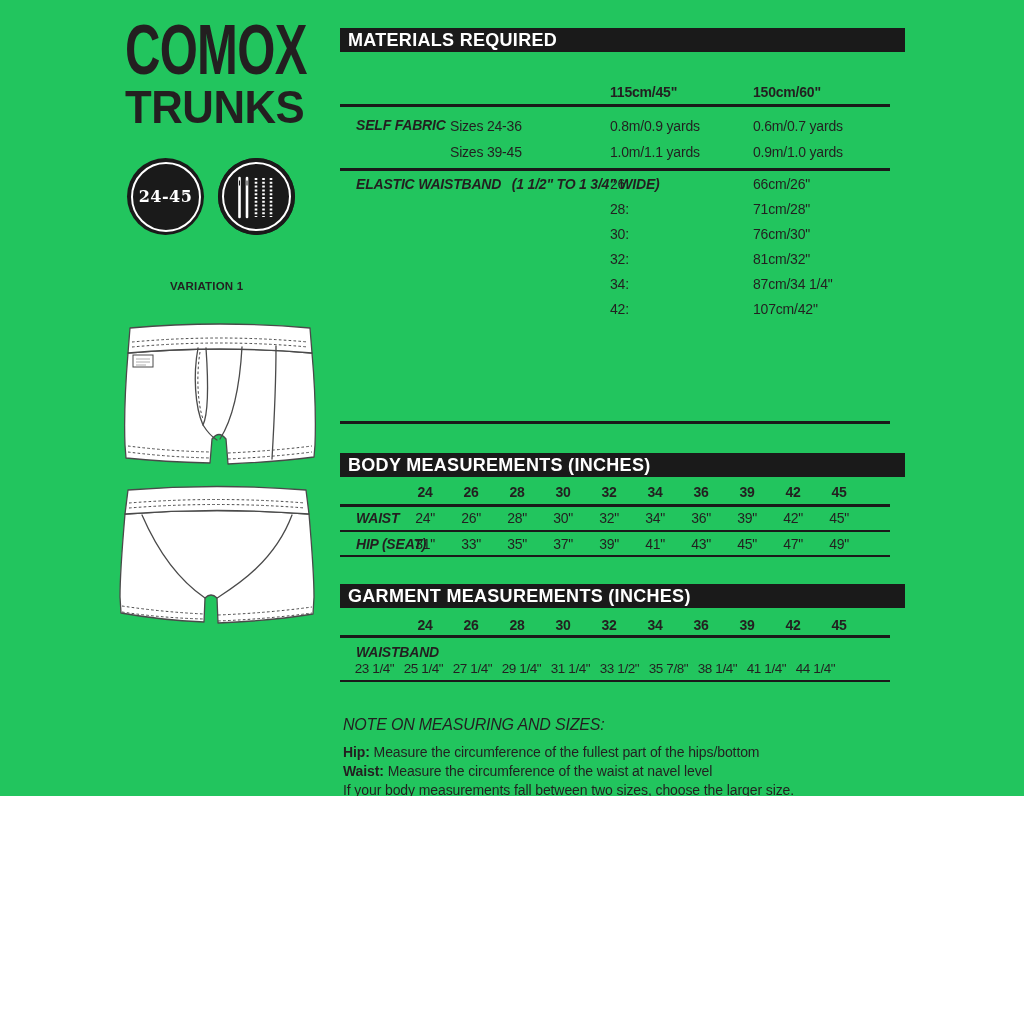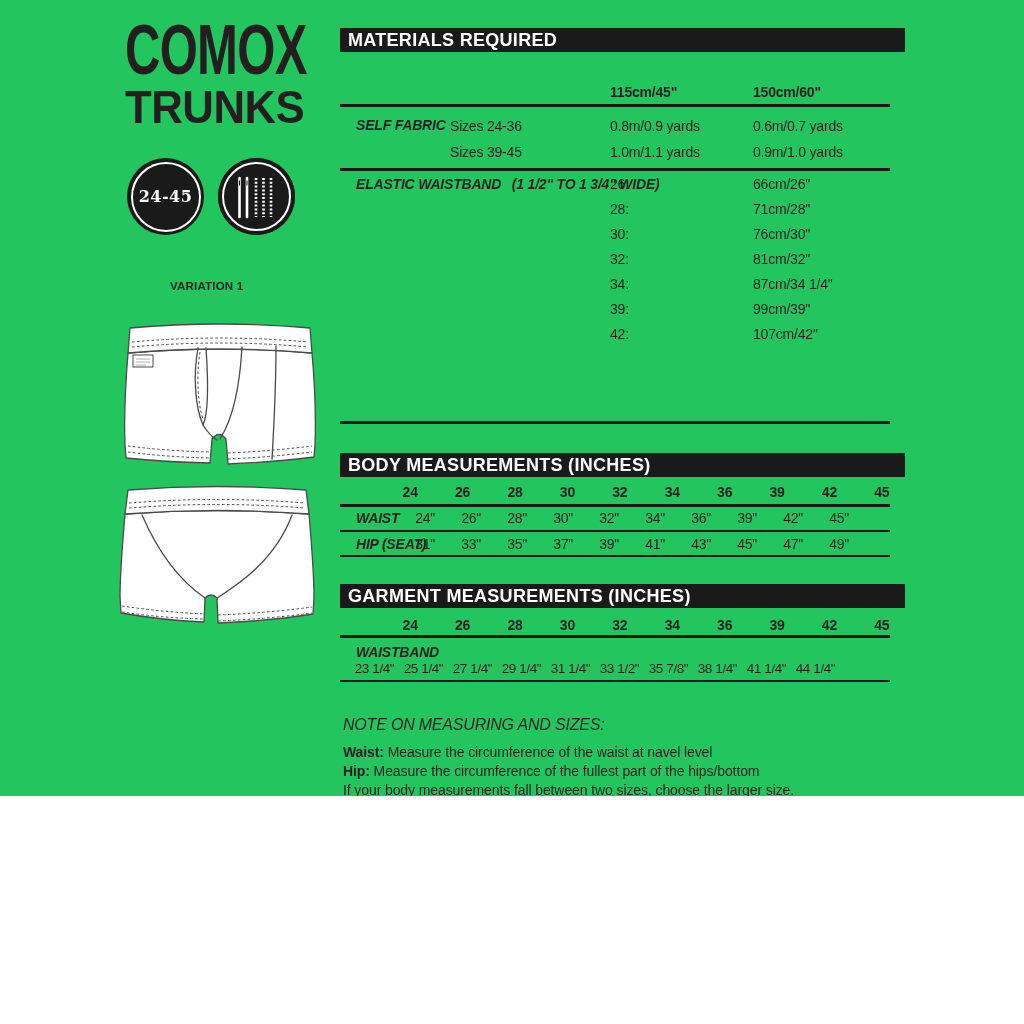--- a/index.html
+++ b/index.html
@@ -22,21 +22,21 @@
        font-weight:bold;font-size:18px;letter-spacing:0.3px;white-space:nowrap;}
   .hr{position:absolute;left:0;width:550px;background:#1a1a1a;}
   .thick{height:3px;} .mid{height:2px;} .thin{height:1.5px;}
   .trow{position:relative;height:26px;}
   .tcell{position:absolute;top:50%;transform:translateY(-50%);font-size:14px;white-space:nowrap;letter-spacing:-0.2px;}
   .bold{font-weight:bold;} .cSizes{left:110px;} .c115{left:270px;} .c150{left:413px;}
   .fabric-rows{position:absolute;left:0;width:550px;}
   .fabric-rows .trow{height:26px;}
   .elastic{position:absolute;left:0;width:550px;}
   .elastic .trow{height:25px;}
-  .size-row{position:absolute;left:0;width:550px;display:flex;padding-left:62px;box-sizing:border-box;height:20px;align-items:center;gap:36px;}
+  .size-row{position:absolute;left:0;width:550px;display:flex;padding-left:62px;box-sizing:border-box;height:20px;align-items:center;}
   .size-row .scell{width:46px;text-align:center;font-size:14px;font-weight:bold;letter-spacing:-0.2px;}
   .val-row{position:absolute;left:0;width:550px;display:flex;padding-left:62px;box-sizing:border-box;height:21px;align-items:center;}
   .val-row .vcell{width:46px;text-align:center;font-size:14px;letter-spacing:-0.3px;white-space:nowrap;}
   .rowlabel{position:absolute;left:16px;font-size:14px;font-weight:bold;white-space:nowrap;letter-spacing:-0.2px;font-style:italic;}
   .garment-vals{position:absolute;left:0;width:550px;display:flex;padding-left:10px;box-sizing:border-box;height:18px;align-items:center;}
   .garment-vals .vcell{width:49px;text-align:center;font-size:13.5px;letter-spacing:-0.4px;white-space:nowrap;}
   .notes{position:absolute;left:3px;top:716px;width:545px;}
   .notes .ntitle{font-style:italic;font-size:16px;letter-spacing:-0.2px;height:18px;}
   .notes .nlines{margin-top:9px;font-size:14px;line-height:19px;letter-spacing:-0.1px;}
   .illus{position:absolute;}
@@ -154,24 +154,20 @@
       </div>
         <div class="trow">
         <span class="tcell c115">32:</span>
         <span class="tcell c150">81cm/32"</span>
       </div>
         <div class="trow">
         <span class="tcell c115">34:</span>
         <span class="tcell c150">87cm/34 1/4"</span>
       </div>
         <div class="trow">
-        <span class="tcell c115">39:</span>
-        <span class="tcell c150">99cm/39"</span>
-      </div>
-        <div class="trow">
         <span class="tcell c115">42:</span>
         <span class="tcell c150">107cm/42"</span>
       </div>
       </div>
     <div class="hr thick" style="top:421px;"></div>
 
     <div class="bar" style="top:453px;">
       <span>BODY MEASUREMENTS (INCHES)</span>
     </div>
     <div class="size-row" style="top:482px;">
@@ -246,20 +242,20 @@
         <span class="vcell">35 7/8"</span>
         <span class="vcell">38 1/4"</span>
         <span class="vcell">41 1/4"</span>
         <span class="vcell">44 1/4"</span>
       </div>
     <div class="hr mid" style="top:680px;"></div>
 
     <div class="notes">
       <div class="ntitle">NOTE ON MEASURING AND SIZES:</div>
       <div class="nlines">
+          <div><span class="bold">Hip:</span><span> Measure the circumference of the fullest part of the hips/bottom</span></div>
           <div><span class="bold">Waist:</span><span> Measure the circumference of the waist at navel level</span></div>
-          <div><span class="bold">Hip:</span><span> Measure the circumference of the fullest part of the hips/bottom</span></div>
           <div><span class="bold"></span><span>If your body measurements fall between two sizes, choose the larger size.</span></div>
         </div>
     </div>
 
   </div>
 </div>
 
 </body></html>

